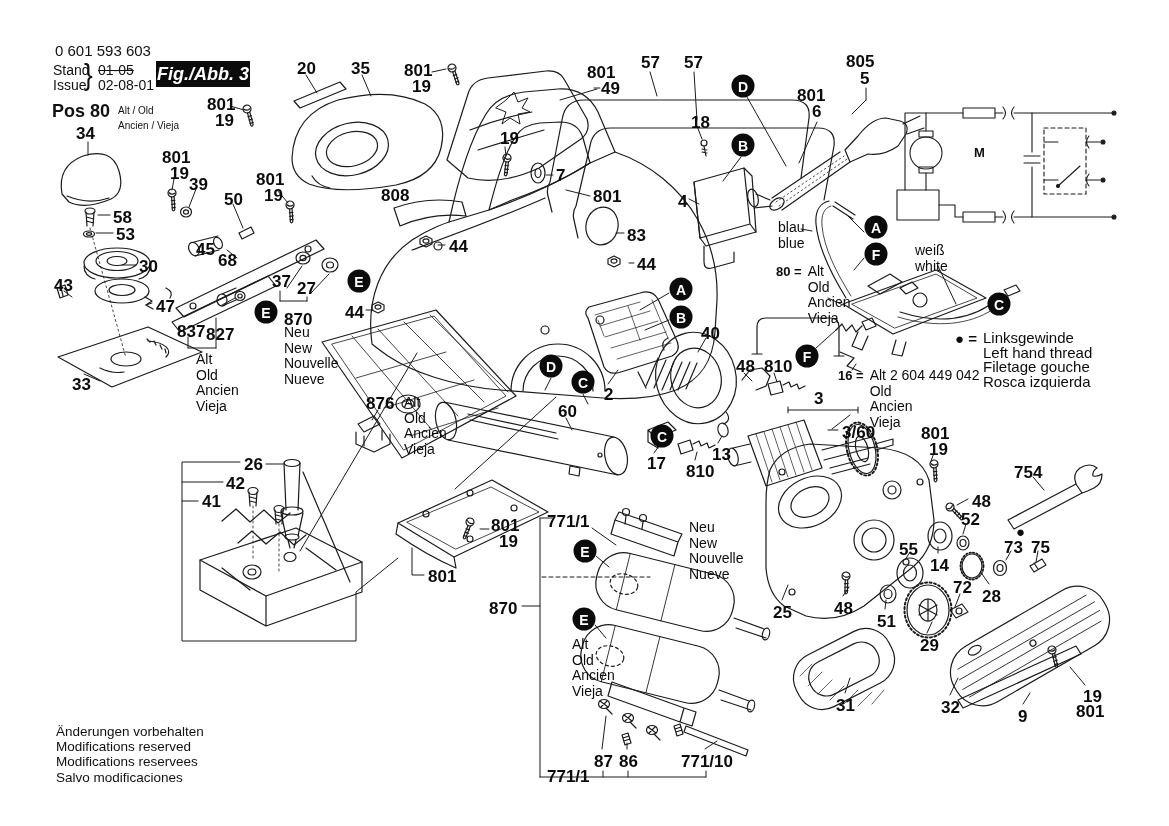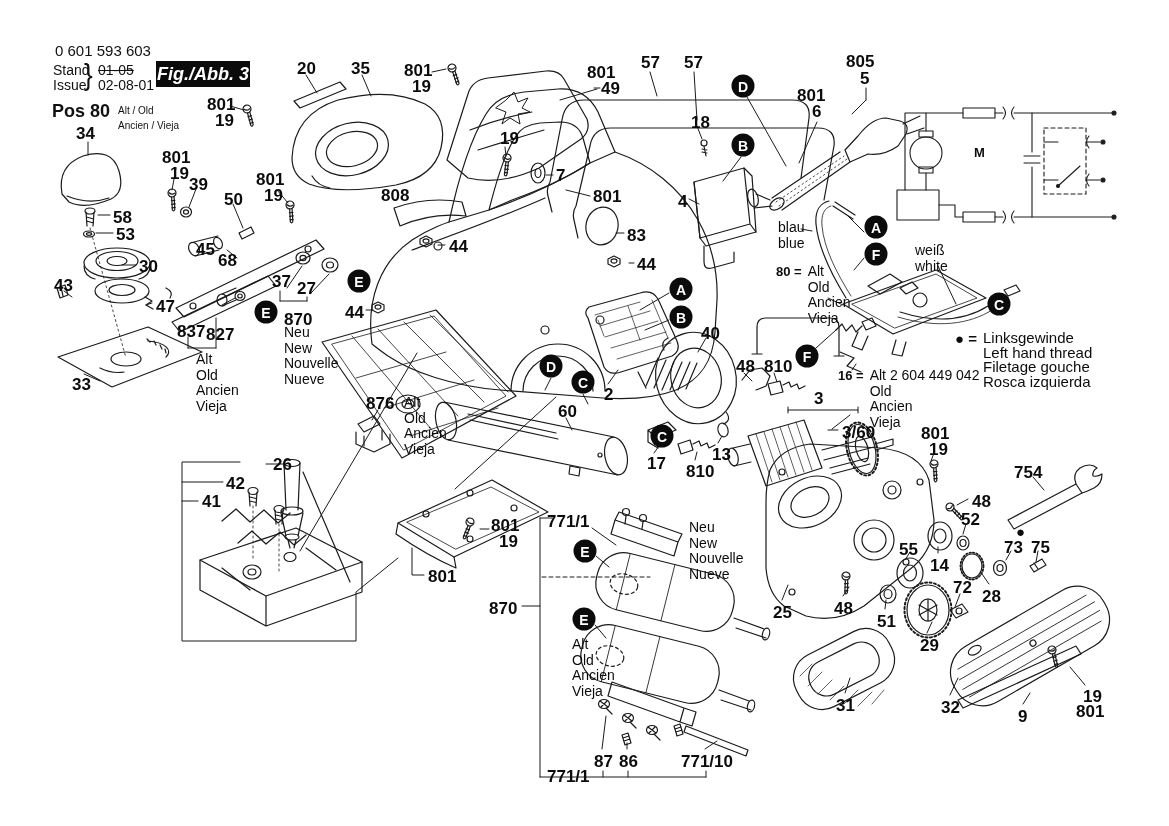--- a/index.html
+++ b/index.html
@@ -491,21 +491,21 @@
       <div class="pl" style="left: 72px; top: 376px;">33</div>
       <div class="pl" style="left: 604px; top: 386px;">2</div>
       <div class="pl" style="left: 814px; top: 390px;">3</div>
       <div class="pl" style="left: 366px; top: 395px;">876</div>
       <div class="pl" style="left: 558px; top: 403px;">60</div>
       <div class="pl" style="left: 842px; top: 424px;">3/60</div>
       <div class="pl" style="left: 921px; top: 425px;">801</div>
       <div class="pl" style="left: 929px; top: 441px;">19</div>
       <div class="pl" style="left: 712px; top: 446px;">13</div>
       <div class="pl" style="left: 647px; top: 455px;">17</div>
-      <div class="pl" style="left: 244px; top: 456px; margin-left: 29px;">26</div>
+      <div class="pl" style="left: 244px; top: 456px;">26</div>
       <div class="pl" style="left: 686px; top: 463px;">810</div>
       <div class="pl" style="left: 1014px; top: 464px;">754</div>
       <div class="pl" style="left: 226px; top: 475px;">42</div>
       <div class="pl" style="left: 202px; top: 493px;">41</div>
       <div class="pl" style="left: 972px; top: 493px;">48</div>
       <div class="pl" style="left: 961px; top: 511px;">52</div>
       <div class="pl" style="left: 547px; top: 513px;">771/1</div>
       <div class="pl" style="left: 491px; top: 517px;">801</div>
       <div class="pl" style="left: 499px; top: 533px;">19</div>
       <div class="pl dot" style="left: 1016px; top: 524px;">●</div>
@@ -624,13 +624,19 @@
         <div class="hd">● =</div>
         <div class="col">
           <div class="ln">Linksgewinde</div>
           <div class="ln">Left hand thread</div>
           <div class="ln">Filetage gouche</div>
           <div class="ln">Rosca izquierda</div>
         </div>
       </div>
     </div>
 
+  <div class="footer">
+    <div>Änderungen vorbehalten</div>
+    <div>Modifications reserved</div>
+    <div>Modifications reservees</div>
+    <div>Salvo modificaciones</div>
+  </div>
 </div>
 
 </body></html>

